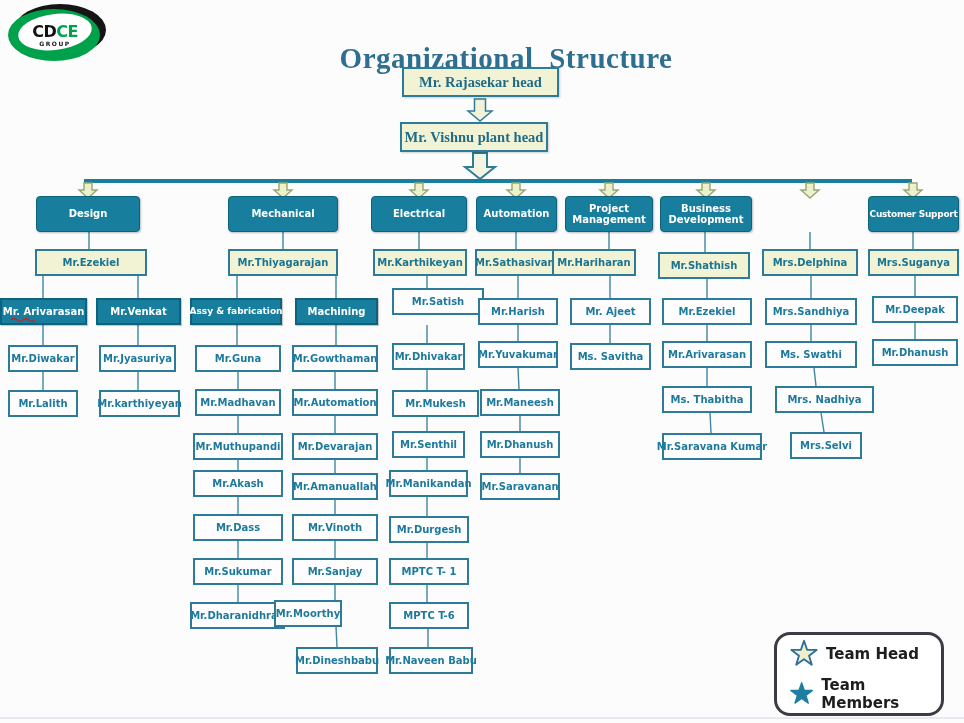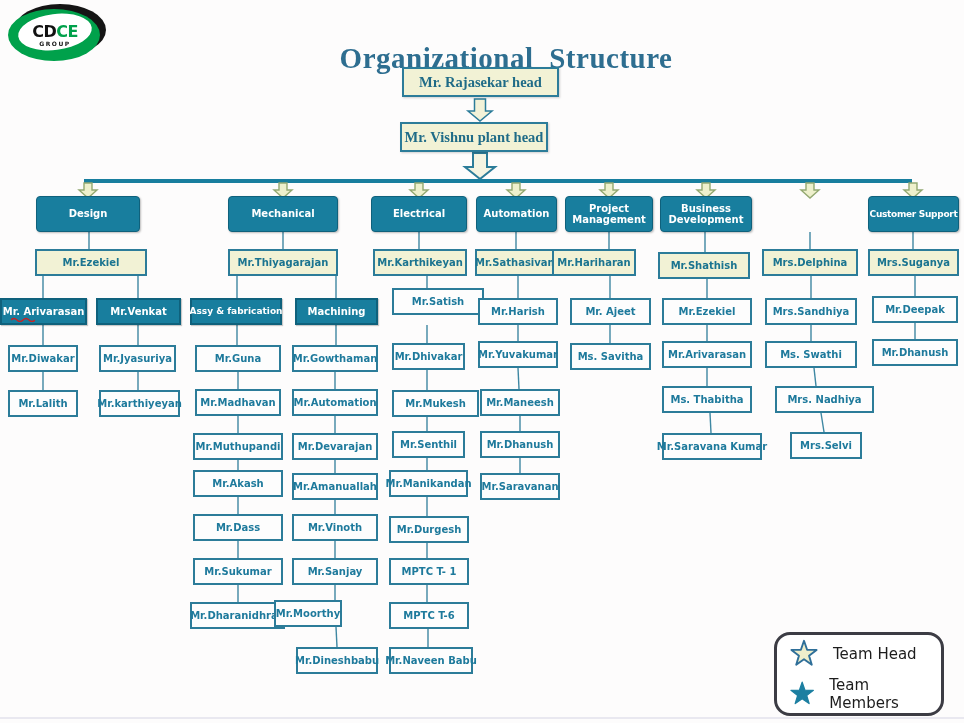--- a/index.html
+++ b/index.html
@@ -20,21 +20,21 @@
   .member { background:#fdfdfd; border:2px solid #2c7c99; color:#1e7a9c; font-size:10px; height:27px;
             white-space:nowrap; }
   #title { position:absolute; left:330px; top:18px; width:352px; text-align:center;
            font-family:"Liberation Serif","DejaVu Serif",serif; font-weight:bold; font-size:29px;
            color:#2e6e90; word-spacing:8px; letter-spacing:.5px;margin-top:24px; }
   #logo { position:absolute; left:4px; top:2px; }
   .sq { position:absolute; left:9px; bottom:1px; }
   #legend { position:absolute; left:774px; top:632px; width:170px; height:84px; border:3px solid #3c3c44;
             border-radius:16px; background:#ffffff; display:flex; flex-direction:column; justify-content:center;
             gap:5px; padding:4px 10px; box-sizing:border-box; }
-  .legrow { display:flex; align-items:center; gap:12px; }
+  .legrow { display:flex; align-items:center; gap:5px;font-weight:bold; }
   .legrow span { font-size:15px; color:#1d1d1d; }
   #bottom-line { position:absolute; left:0; top:717px; width:964px; height:2px; background:#e9e8f0; }
 </style>
 </head>
 <body>
 
 <div id="canvas">
 
   <svg class="lines" width="964" height="723">
 

